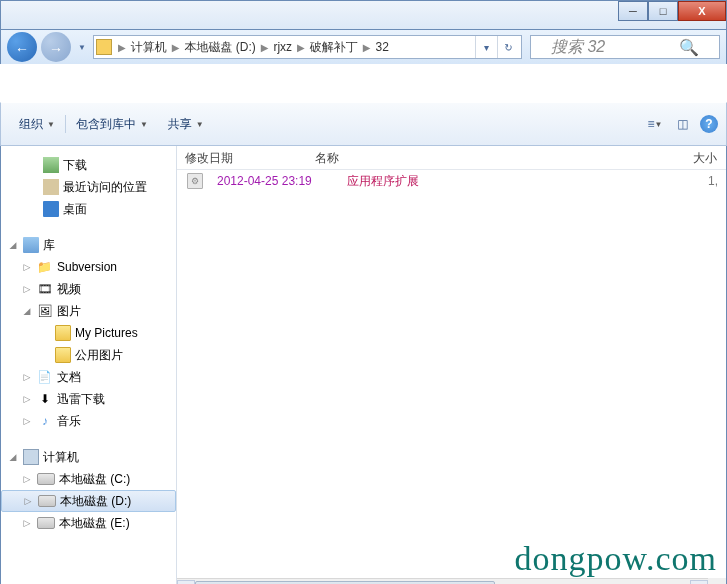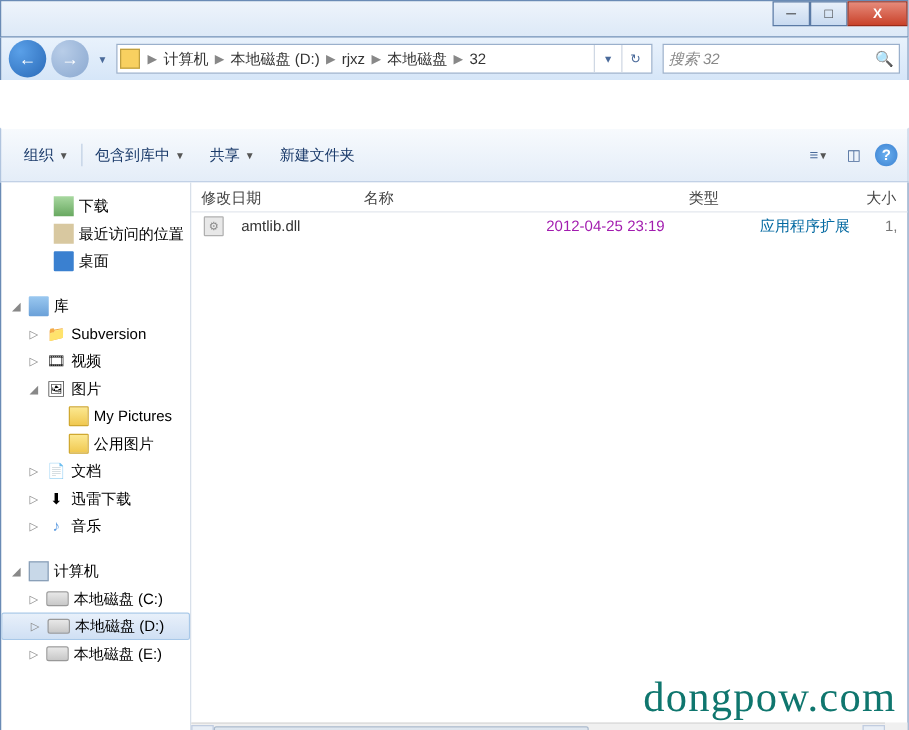--- a/index.html
+++ b/index.html
@@ -15,21 +15,21 @@
 .navbar { height: 34px; background: linear-gradient(#e9f2fc, #d6e6f8); border-left: 1px solid #6a8bb5; border-right: 1px solid #6a8bb5; display: flex; align-items: center; padding: 2px 6px; gap: 4px; }
 .nav-btn { width: 30px; height: 30px; border-radius: 50%; background: radial-gradient(circle at 30% 30%, #5aa0e8, #2a6ab8); color: #fff; display: flex; align-items: center; justify-content: center; font-size: 14px; }
 .nav-btn.fwd { background: radial-gradient(circle at 30% 30%, #b8cde8, #8aa8d0); }
 .nav-drop { width: 14px; height: 28px; display: flex; align-items: center; justify-content: center; color: #4a6a9a; font-size: 8px; }
 .addressbar { flex: 1; height: 24px; background: #fff; border: 1px solid #9ab0cc; display: flex; align-items: center; padding: 0 2px; font-size: 12px; }
 .addr-icon { width: 16px; height: 16px; background: #f8d060; border: 1px solid #c0a040; margin-right: 4px; }
 .crumb { padding: 0 3px; color: #333; }
 .crumb-sep { color: #888; font-size: 10px; padding: 0 2px; }
 .addr-btns { display: flex; margin-left: auto; }
 .addr-btn { width: 22px; height: 22px; border-left: 1px solid #cfd8e4; display: flex; align-items: center; justify-content: center; font-size: 10px; color: #4a6a9a; }
-.searchbox { width: 190px; height: 24px; background: #fff; border: 1px solid #9ab0cc; margin-left: 4px; display: flex; align-items: center; padding: 0 4px; color: #888; font-size: 12px; font-style: italic; }
+.searchbox { width: 190px; height: 24px; background: #fff; border: 1px solid #9ab0cc; margin-left: 4px; display: flex; align-items: center; padding: 0 20px; color: #888; font-size: 16px; font-style: italic; }
 .searchbox .sicon { margin-left: auto; font-style: normal; color: #5a7aa5; }
 
 
 .toolbar { height: 44px; background: linear-gradient(#f7fafd, #e4edf8); border: 1px solid #b0c4de; border-top: 1px solid #fff; display: flex; align-items: center; padding: 0 8px; font-size: 12px; color: #1a3a6a; margin-top: 38px; }
 .tool-item { padding: 0 10px; display: flex; align-items: center; gap: 4px; height: 100%; }
 .tool-sep { width: 1px; height: 18px; background: #c0d0e4; }
 .tool-right { margin-left: auto; display: flex; align-items: center; gap: 6px; }
 .tool-icon { width: 22px; height: 20px; display: flex; align-items: center; justify-content: center; font-size: 12px; color: #4a6a9a; }
 .tool-icon.help { border-radius: 50%; background: radial-gradient(circle, #6ab0f0, #3a80d0); color: #fff; width: 18px; height: 18px; font-weight: bold; }
 
@@ -59,21 +59,21 @@
 .col { padding: 4px 8px; border-right: 1px solid transparent; }
 .col.name { width: 260px; }
 .col.date { width: 130px; }
 .col.type { width: 100px; }
 .col.size { flex: 1; text-align: right; }
 .filerow { display: flex; height: 22px; align-items: center; font-size: 12px; color: #555; padding: 2px 0; }
 .filerow .ficon { width: 16px; height: 16px; margin: 0 6px 0 10px; background: #e8e8e8; border: 1px solid #b0b0b0; border-radius: 1px; display: flex; align-items: center; justify-content: center; font-size: 9px; color: #888; }
 .fc { padding: 0 8px; }
 .fc.name { width: 244px; color: #333; }
 .fc.date { width: 130px; color: #a21caf; }
-.fc.type { width: 100px; color: #0369a1; margin-left: 41px; }
+.fc.type { width: 100px; color: #be185d; }
 .fc.size { flex: 1; text-align: right; color: #777; }
 .hscroll { position: absolute; bottom: 0; left: 0; right: 18px; height: 18px; background: #f0f0f0; border-top: 1px solid #d8d8d8; }
 .hscroll-thumb { position: absolute; left: 18px; width: 300px; height: 14px; top: 2px; background: linear-gradient(#e0e8f0, #c8d4e4); border: 1px solid #a8b8cc; border-radius: 2px; }
 .hscroll-btn { position: absolute; width: 18px; height: 16px; top: 1px; background: #e8eef6; border: 1px solid #c0cce0; font-size: 9px; text-align: center; line-height: 14px; color: #5a7a9a; }
 .vscroll-corner { position: absolute; right: 0; bottom: 0; width: 18px; height: 18px; background: #f0f0f0; }
 
 
 .statusbar { height: 36px; border: 1px solid #6a8bb5; border-top: 1px solid #d8e0ea; background: linear-gradient(#f4f8fc, #e4ecf6); display: flex; align-items: flex-end; padding: 0 10px; font-size: 12px; color: #3a5a8a; flex-direction: column; }
 .status-icon { width: 32px; height: 26px; background: linear-gradient(#fce8a0, #f4d880); border: 1px solid #d8b860; border-radius: 1px; margin-right: 12px; }
 
@@ -103,21 +103,21 @@
   <div class="nav-drop">▼</div>
   <div class="addressbar">
     <div class="addr-icon"></div>
     <span class="crumb-sep">▶</span>
     <span class="crumb">计算机</span>
     <span class="crumb-sep">▶</span>
     <span class="crumb">本地磁盘 (D:)</span>
     <span class="crumb-sep">▶</span>
     <span class="crumb">rjxz</span>
     <span class="crumb-sep">▶</span>
-    <span class="crumb">本地磁盘</span>
+    <span class="crumb">破解补丁</span>
     <span class="crumb-sep">▶</span>
     <span class="crumb">32</span>
     <div class="addr-btns">
       <div class="addr-btn">▾</div>
       <div class="addr-btn">↻</div>
     </div>
   </div>
   <div class="searchbox">
     <span>搜索 32</span>
     <span class="sicon">🔍</span>
@@ -130,23 +130,20 @@
       <span class="tri">▼</span>
   </div>
   <div class="tool-sep"></div>
   <div class="tool-item">
     <span>包含到库中</span>
       <span class="tri">▼</span>
   </div>
   <div class="tool-item">
     <span>共享</span>
       <span class="tri">▼</span>
-  </div>
-  <div class="tool-item">
-    <span>新建文件夹</span>
   </div>
   <div class="tool-right">
     <div class="tool-icon">≡ <span class="tri">▼</span></div>
     <div class="tool-icon">◫</div>
     <div class="tool-icon help">?</div>
   </div>
 </div>
 
 <div class="main">
 
@@ -229,26 +226,24 @@
         <span class="tw">▷</span>
         <span class="ticon drive"></span>
         <span>本地磁盘 (E:)</span>
       </div>
   </div>
 
   <div class="filelist">
     <div class="cols">
       <div class="col date">修改日期</div>
       <div class="col name">名称</div>
-      <div class="col type">类型</div>
       <div class="col size">大小</div>
     </div>
     <div class="filerow">
       <span class="ficon">⚙</span>
-      <span class="fc name">amtlib.dll</span>
       <span class="fc date">2012-04-25 23:19</span>
       <span class="fc type">应用程序扩展</span>
       <span class="fc size">1,</span>
     </div>
     <div class="hscroll">
       <div class="hscroll-btn" style="left:0">◂</div>
       <div class="hscroll-thumb"></div>
       <div class="hscroll-btn" style="right:0">▸</div>
     </div>
     <div class="vscroll-corner"></div>

